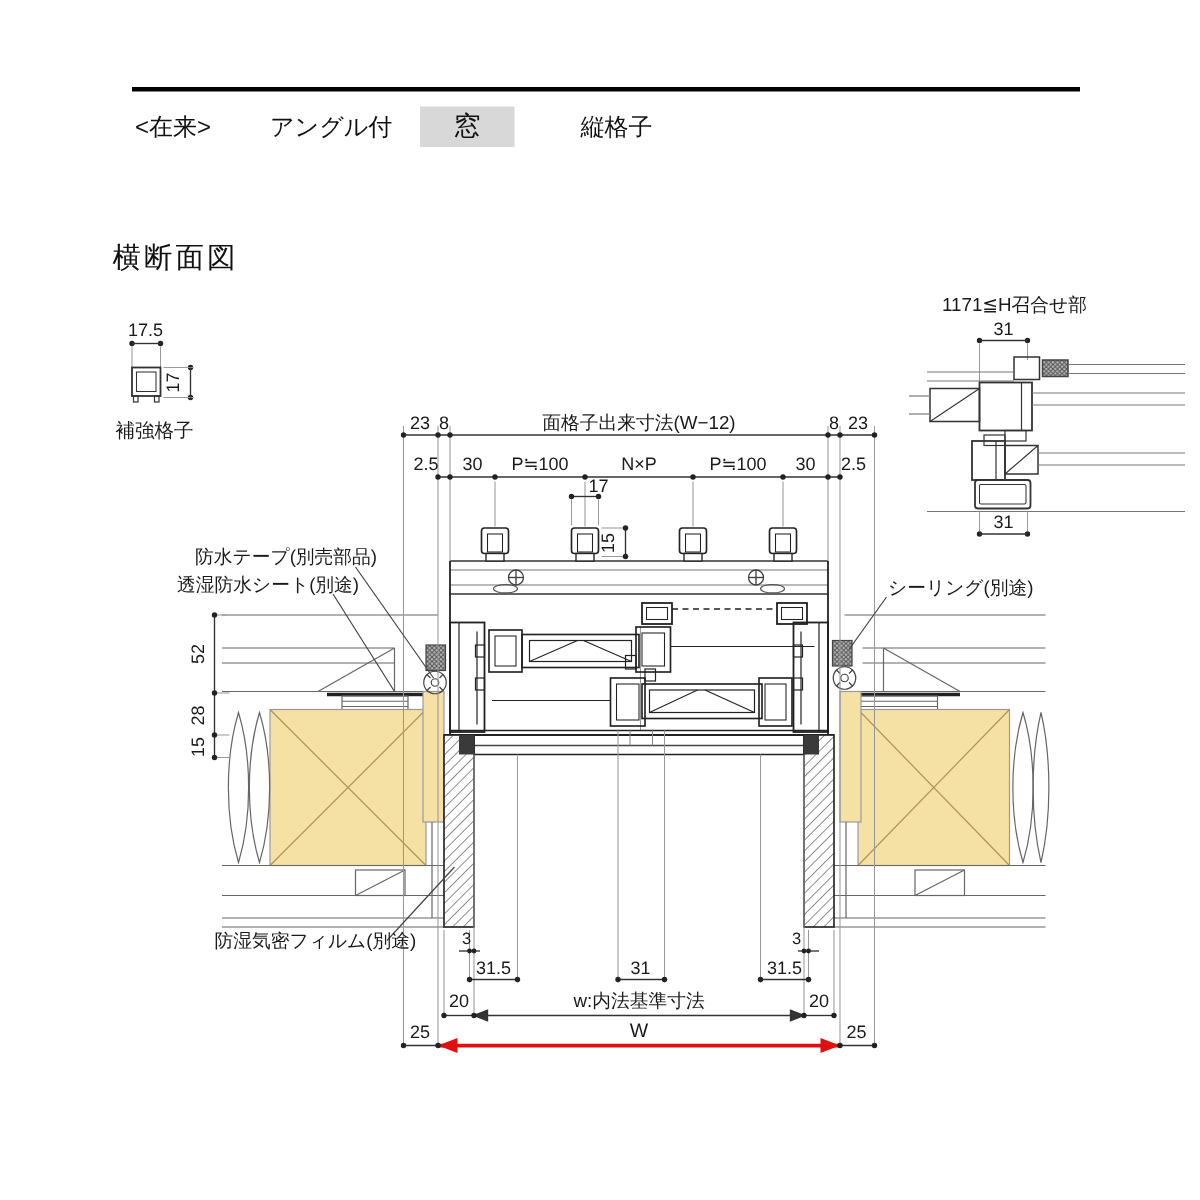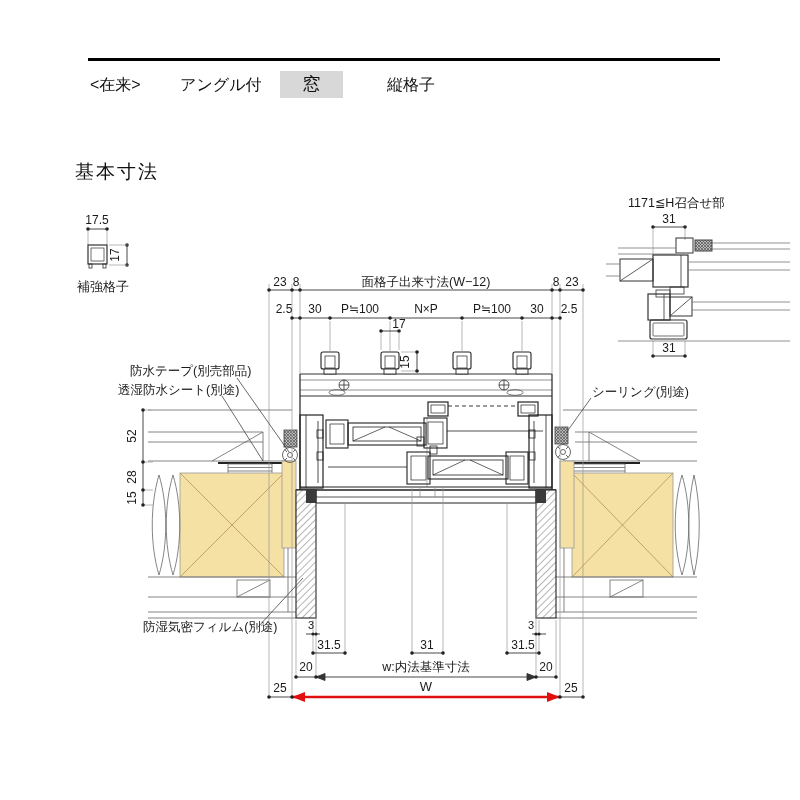--- a/index.html
+++ b/index.html
@@ -22,21 +22,21 @@
 
 <div id="page">
 
   <div class="hdr-rule"></div>
 
   <span class="spec series">&lt;在来&gt;</span>
   <span class="spec angle">アングル付</span>
   <span class="tagbox">窓</span>
   <span class="spec lattice">縦格子</span>
 
-  <div class="sec-head">基本寸法</div>
+  <div class="sec-head">横断面図</div>
 
   <svg id="drawing" width="800" height="800" viewBox="0 0 800 800">
     <defs>
       <pattern id="hatch45" width="5" height="5" patternUnits="userSpaceOnUse" patternTransform="rotate(45)">
         <rect width="5" height="5" fill="#fff"></rect>
         <line x1="0" y1="0" x2="0" y2="5" stroke="#777" stroke-width="1.1"></line>
       </pattern>
       <pattern id="dense" width="3" height="3" patternUnits="userSpaceOnUse">
         <rect width="3" height="3" fill="#b9b9b9"></rect>
         <path d="M0,0L3,3M3,0L0,3" stroke="#555" stroke-width="0.7"></path>

